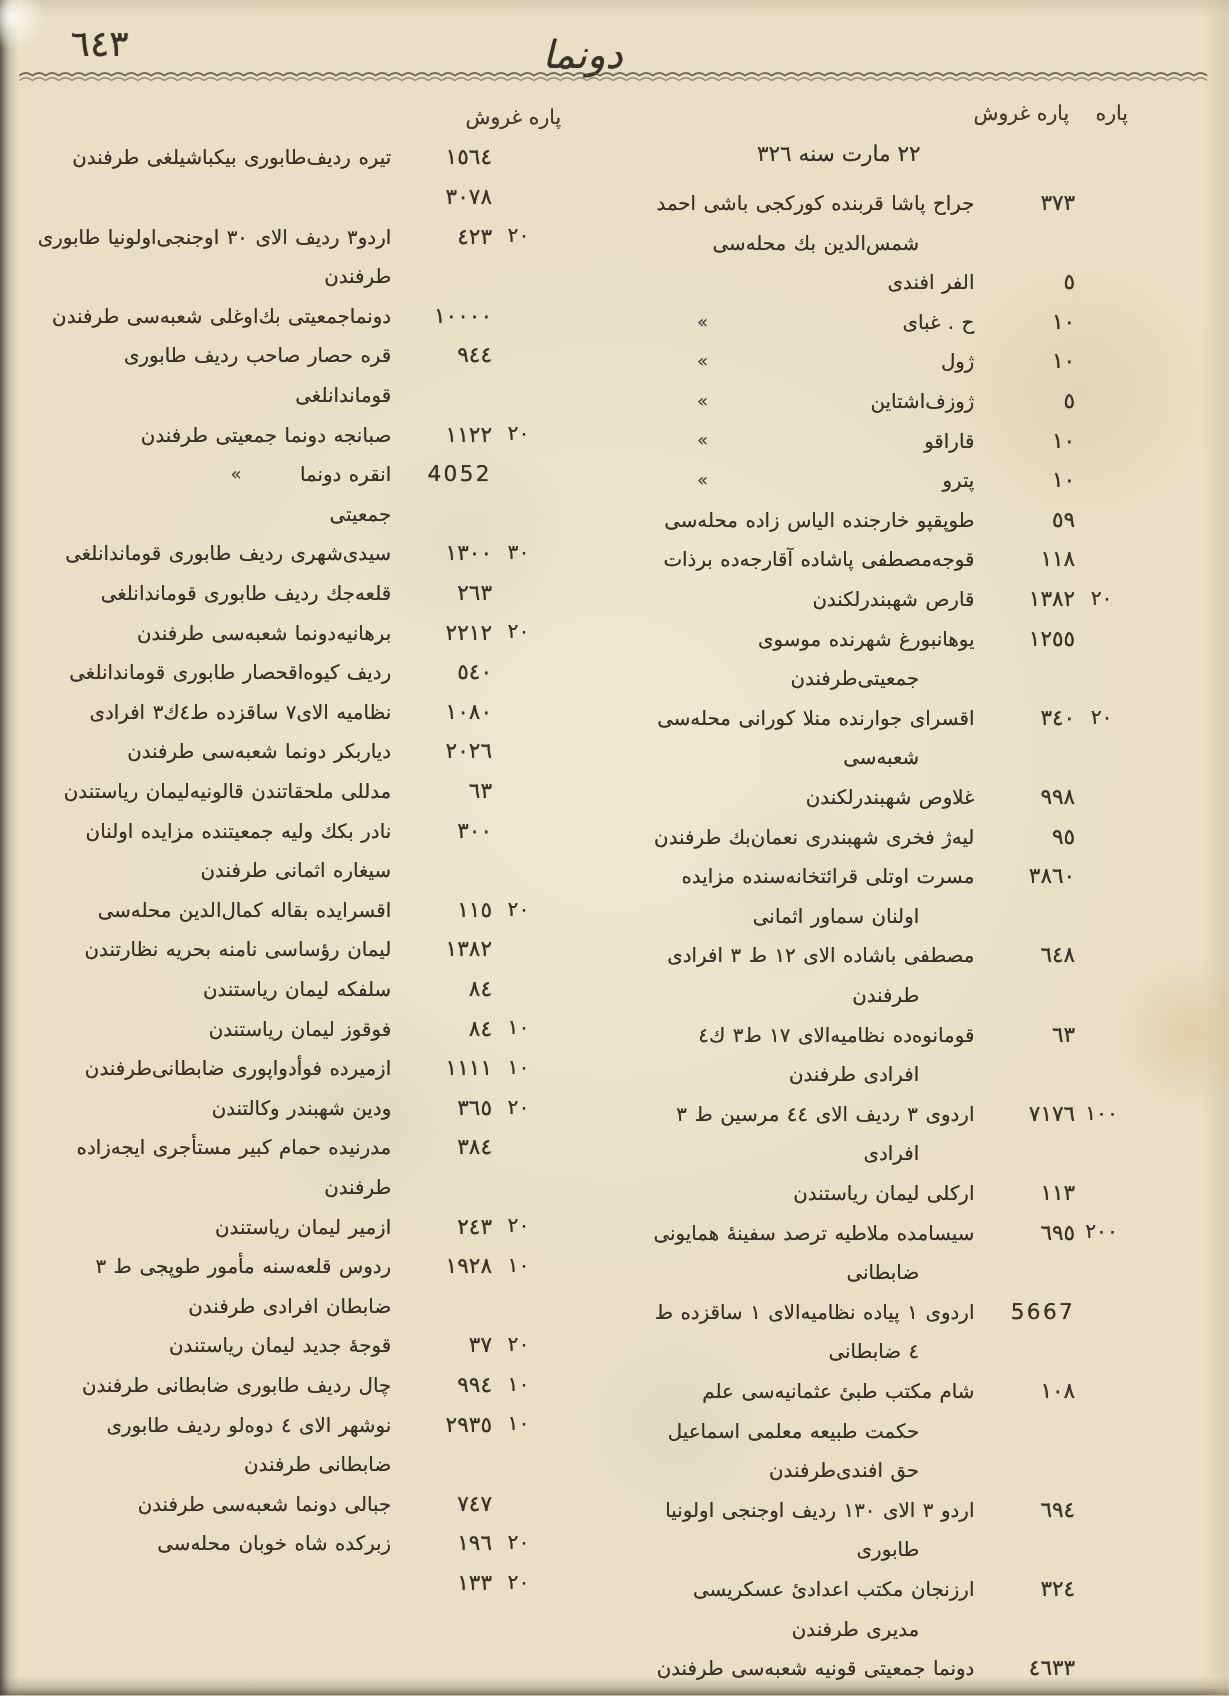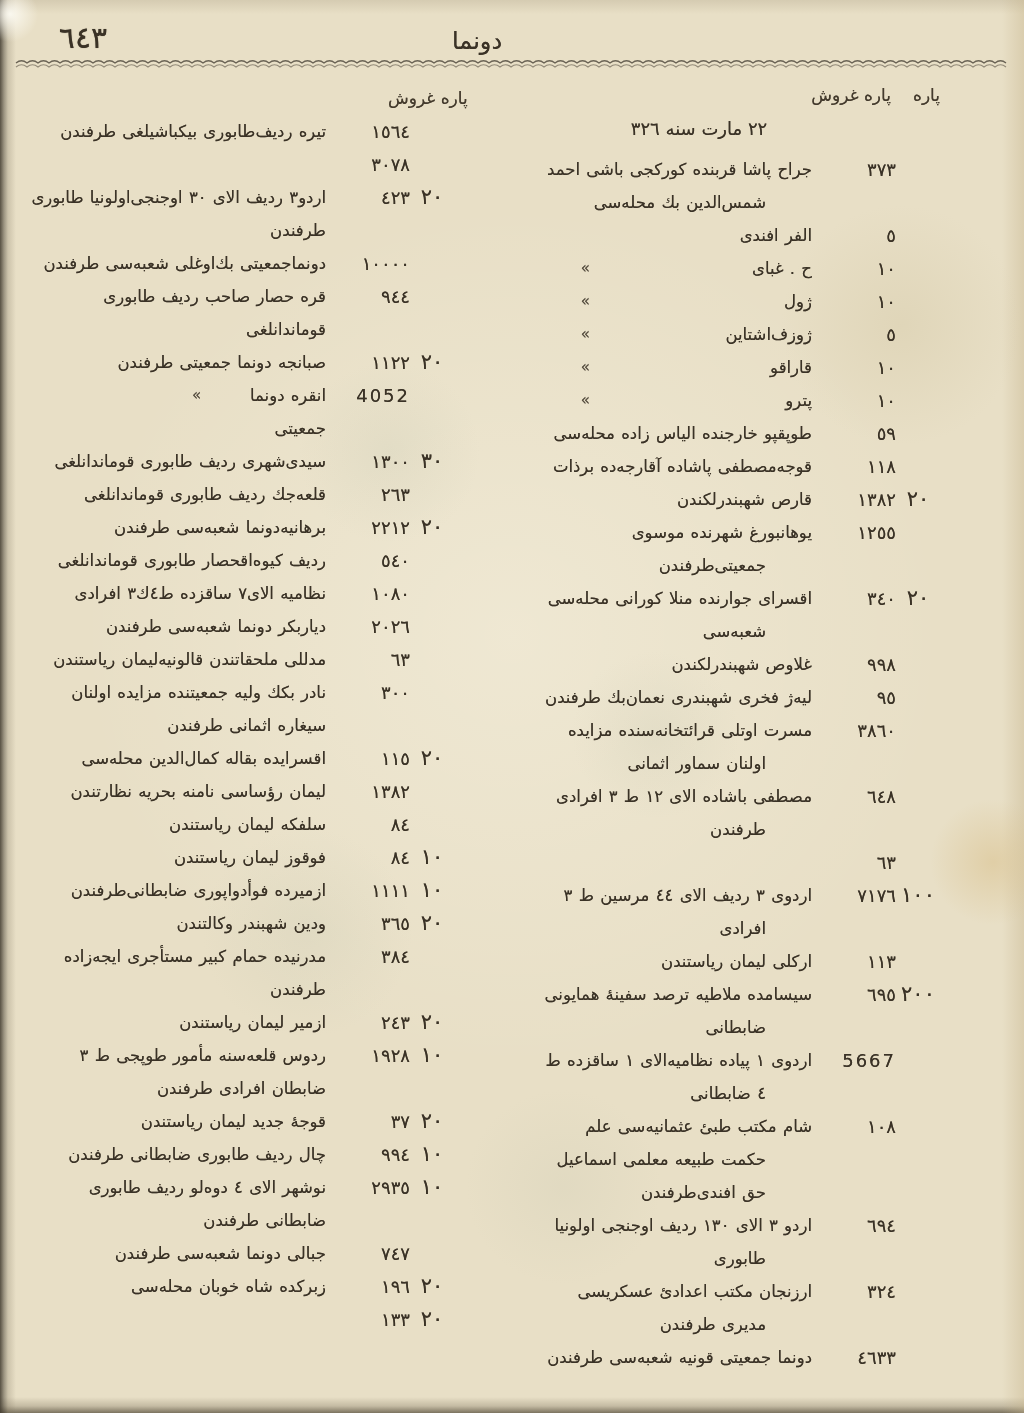--- a/index.html
+++ b/index.html
@@ -21,22 +21,23 @@
       radial-gradient(circle 140px at 55% 84%, rgba(188,190,168,.16), rgba(188,190,168,0) 70%),
       radial-gradient(circle 540px at 50% 45%, rgba(255,252,240,.30), rgba(255,252,240,0) 80%),
       linear-gradient(to right, rgba(62,56,44,.85) 0px, rgba(62,56,44,.45) 4px, rgba(120,110,88,.25) 8px, rgba(120,110,88,0) 16px),
       linear-gradient(to left, rgba(196,178,138,.40) 0px, rgba(196,178,138,0) 22px),
       linear-gradient(to top, rgba(96,88,70,.80) 0px, rgba(130,120,98,.35) 7px, rgba(130,120,98,0) 16px),
       linear-gradient(to bottom, rgba(170,158,130,.30) 0px, rgba(170,158,130,0) 14px);
     color:#3a3226;
   }
   .hdr-title{
     position:absolute;top:27px;right:452px;width:120px;
-    font-size:24px;text-align:left;letter-spacing:1px;
+    font-size:32px;text-align:left;letter-spacing:1px;
     text-shadow:0 0 .6px rgba(58,50,38,.8);
+    font-style:italic;
   }
   .hdr-page-num{
     position:absolute;top:20px;left:38px;width:90px;
     font-size:30px;text-align:center;letter-spacing:4px;
     text-shadow:0 0 .7px rgba(58,50,38,.9);
   }
   .wavy{position:absolute;top:56px;left:14px;}
   .col-head{
     position:absolute;font-size:17px;color:#443b2d;white-space:nowrap;
     text-shadow:0 0 .5px rgba(58,50,38,.7);
@@ -46,21 +47,21 @@
   .col{position:absolute;direction:rtl;}
   .col-right{top:112px;right:84px;width:402px;}
   .col-left{top:115px;left:22px;width:432px;}
   .date-line{
     font-size:18px;line-height:33px;text-align:center;
     padding-left:10px;padding-right:90px;margin-bottom:8px;
     text-shadow:0 0 .5px rgba(58,50,38,.7);
   }
   .row{display:flex;flex-direction:row;align-items:flex-start;}
   .para{
-    flex:0 0 44px;font-size:21px;text-align:center;line-height:33px;
+    flex:0 0 44px;font-size:17px;text-align:center;line-height:33px;
     letter-spacing:1px;text-shadow:0 0 .5px rgba(58,50,38,.7);
   }
   .amt{
     flex:0 0 74px;font-size:18px;line-height:33px;
     letter-spacing:2px;text-shadow:0 0 .6px rgba(58,50,38,.8);
   }
   .txt{
     flex:1 1 auto;font-size:16.5px;text-align:right;line-height:33px;
     margin-right:10px;word-spacing:1px;
     text-shadow:0 0 .5px rgba(58,50,38,.7);
@@ -170,20 +171,21 @@
           <span class="txt">مسرت اوتلى قرائتخانه‌سنده مزايده اولنان سماور اثمانى</span>
         </div>
         <div class="row">
           <span class="para"></span>
           <span class="amt">٦٤٨</span>
           <span class="txt">مصطفى باشاده الاى ١٢ ط ٣ افرادى طرفندن</span>
         </div>
         <div class="row">
           <span class="para"></span>
           <span class="amt">٦٣</span>
+          <span class="txt">قومانوه‌ده نظاميه‌الاى ١٧ ط٣ ك٤ افرادى طرفندن</span>
         </div>
         <div class="row">
           <span class="para">١٠٠</span>
           <span class="amt">٧١٧٦</span>
           <span class="txt">اردوى ٣ رديف الاى ٤٤ مرسين ط ٣ افرادى</span>
         </div>
         <div class="row">
           <span class="para"></span>
           <span class="amt">١١٣</span>
           <span class="txt">اركلى ليمان رياستندن</span>

